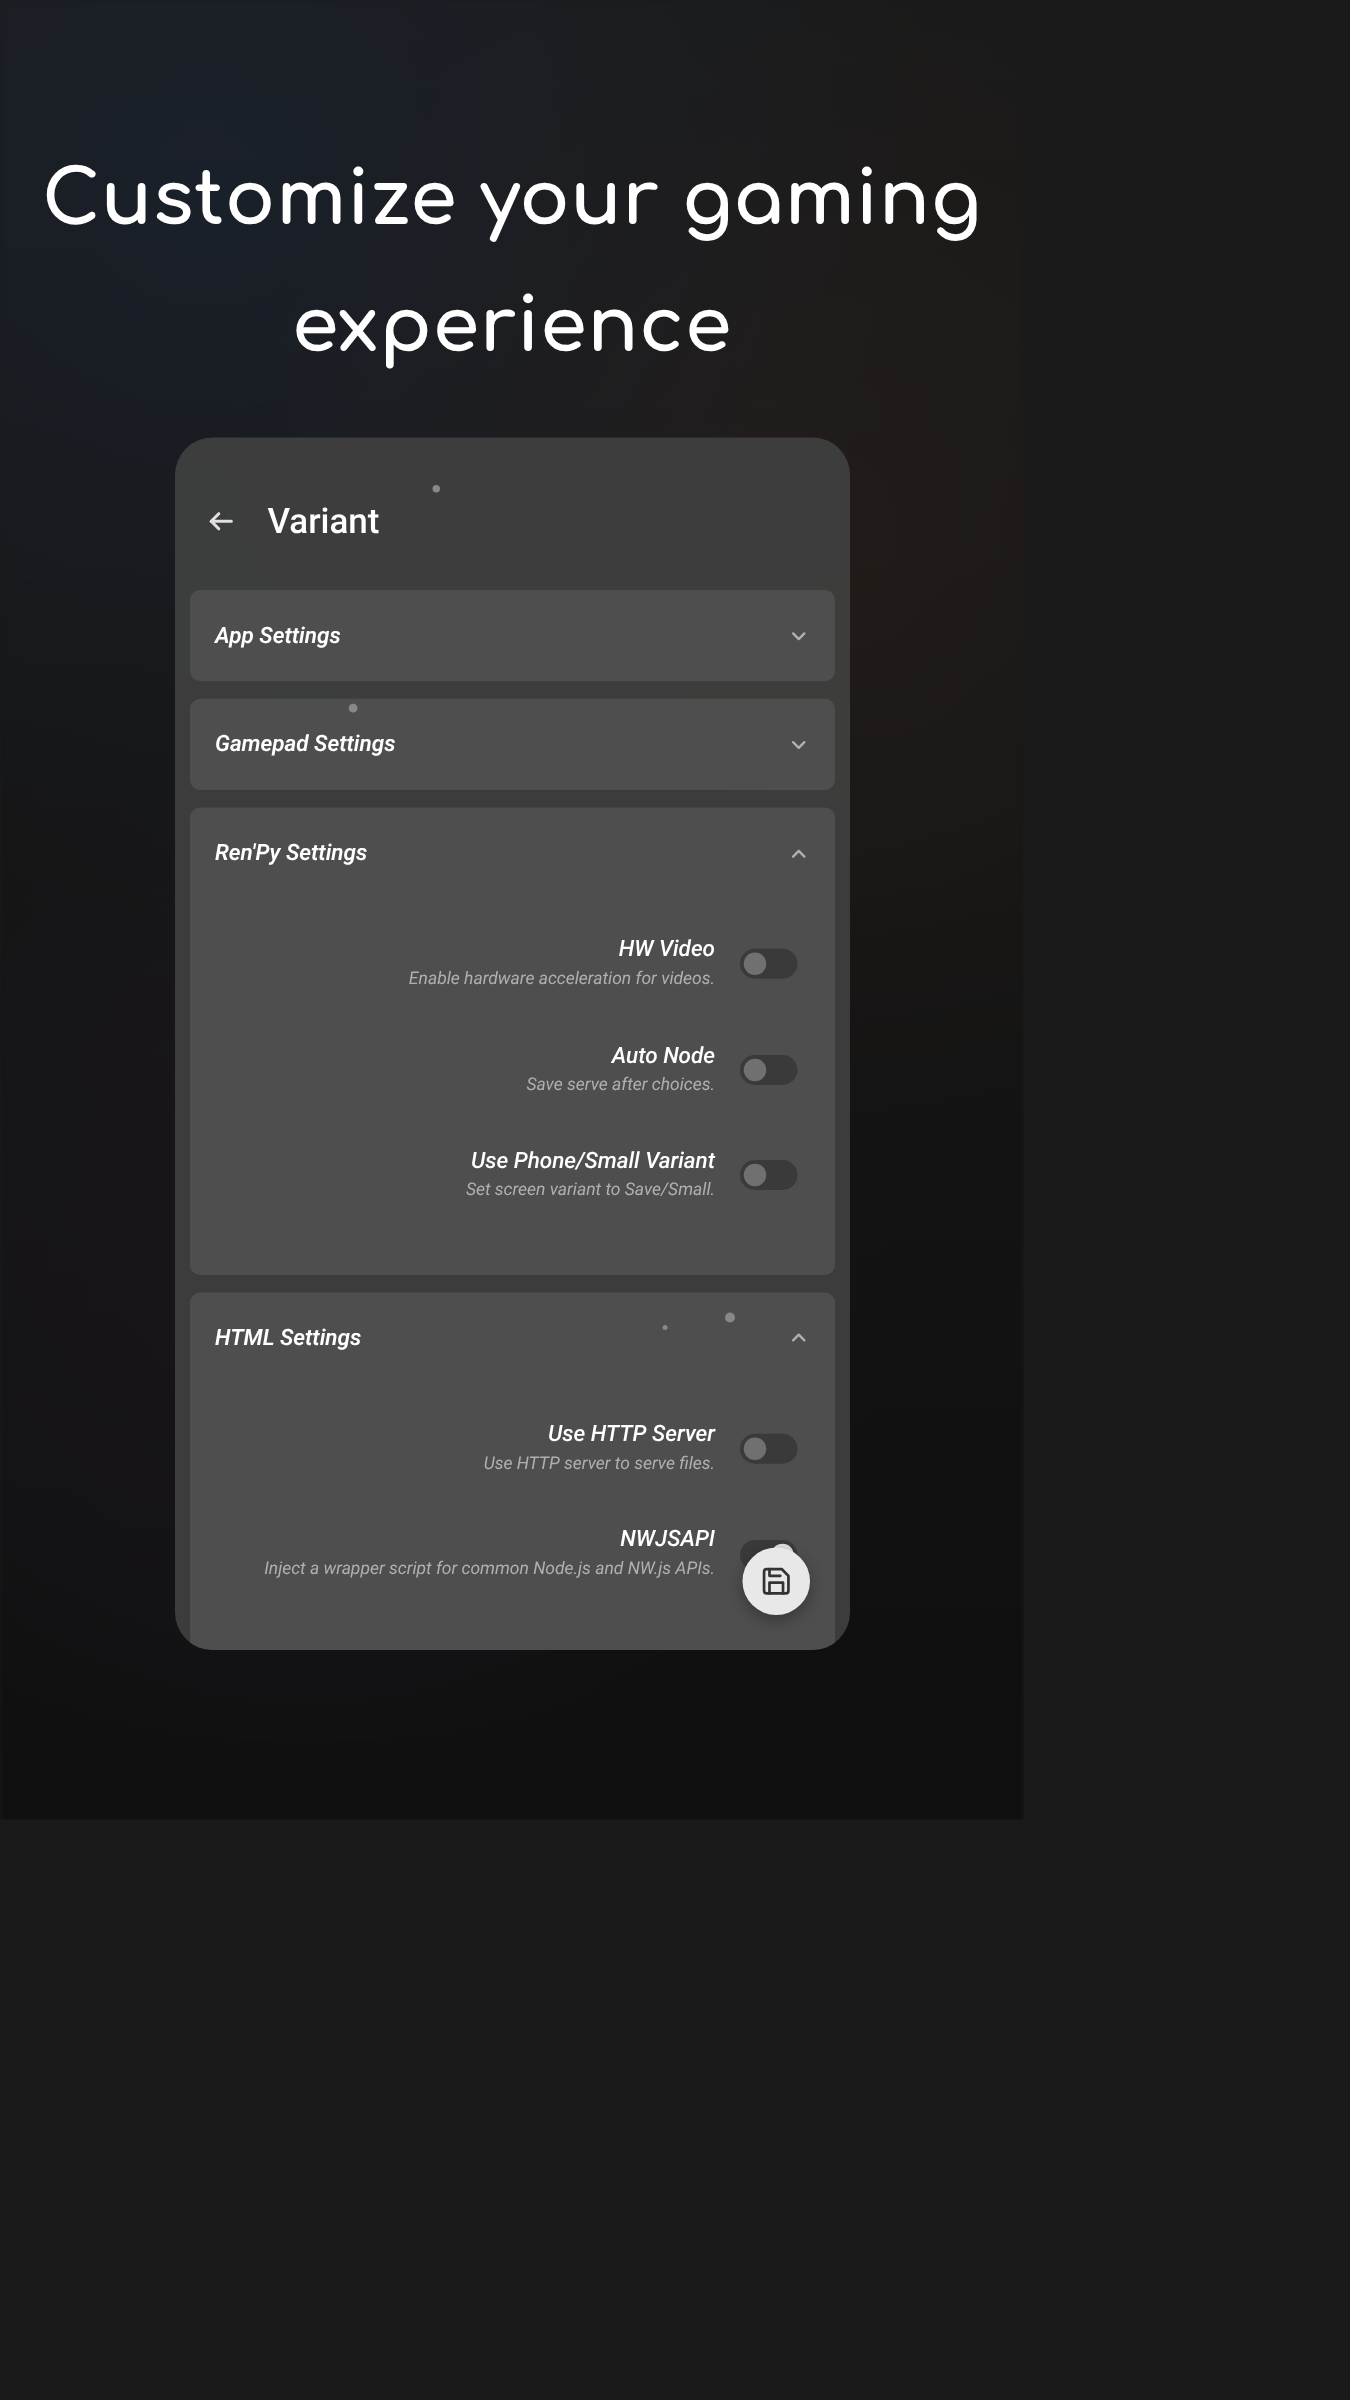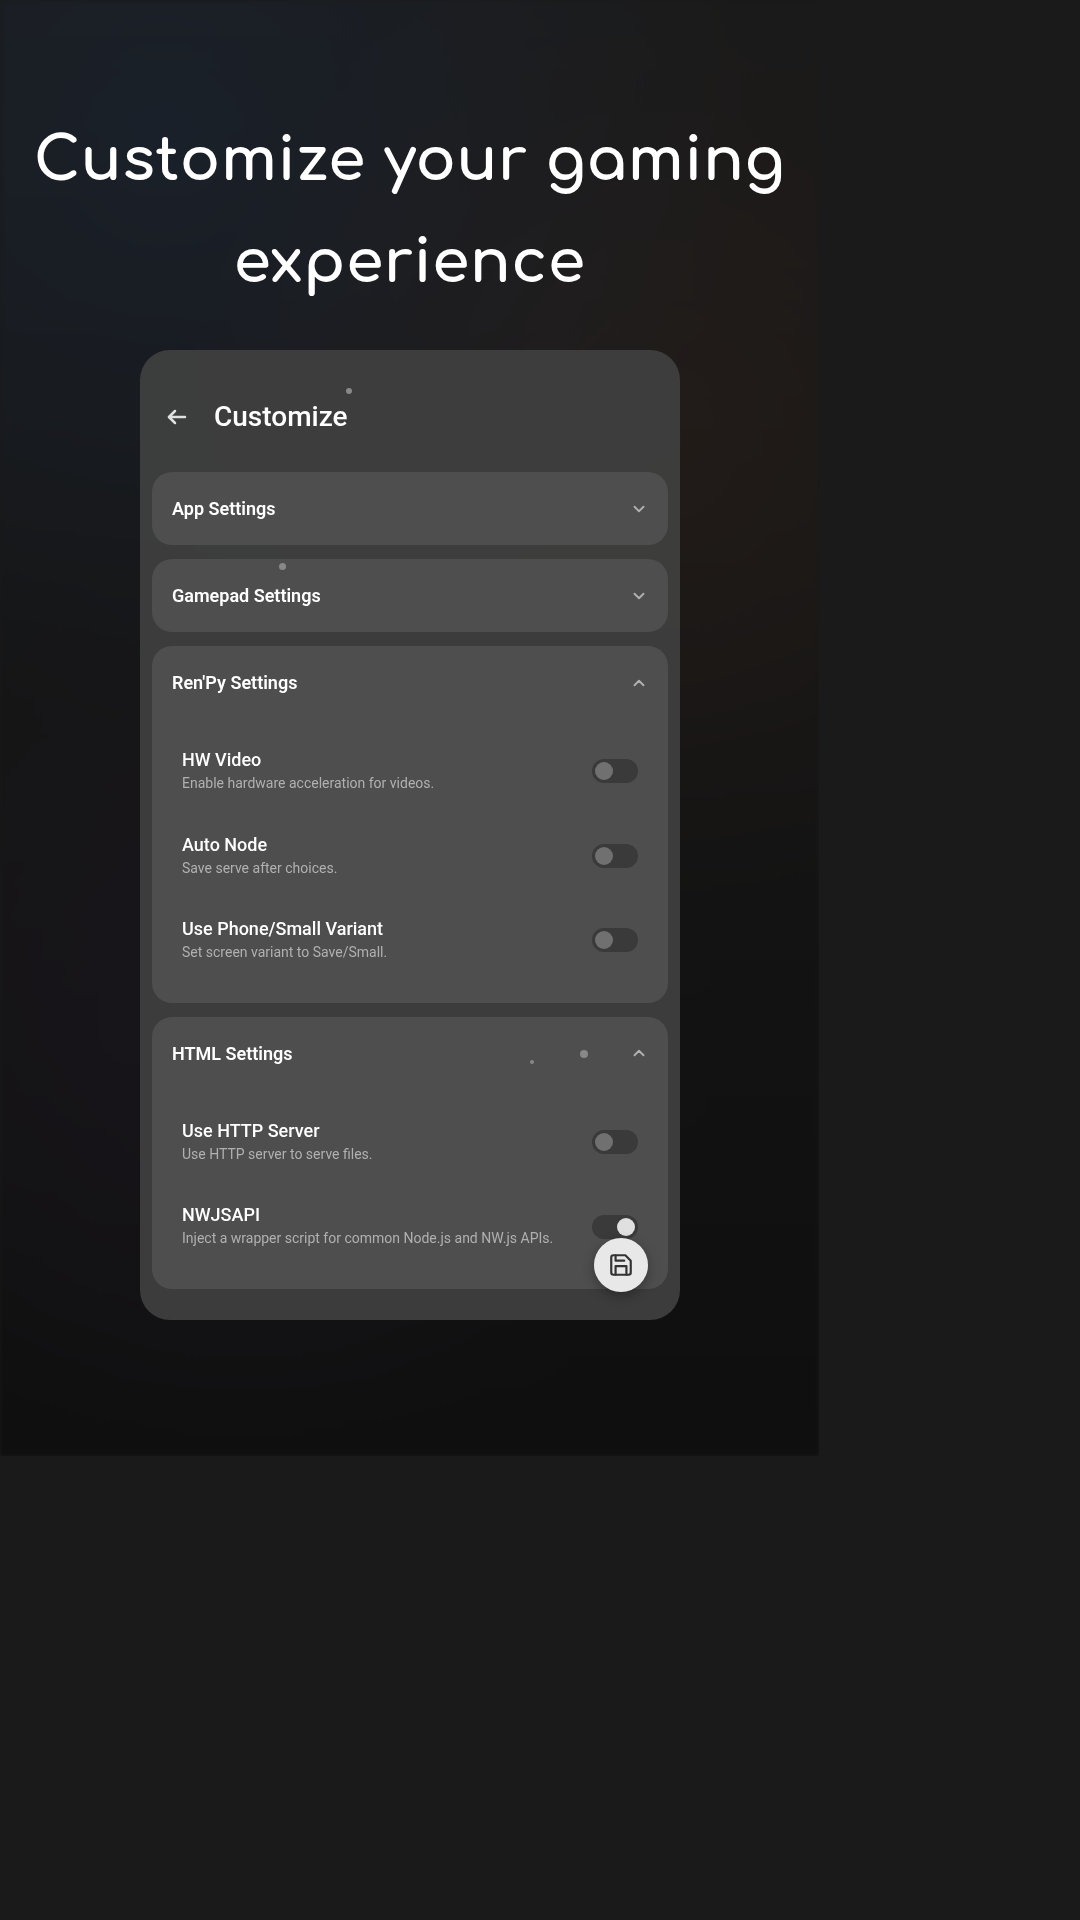--- a/index.html
+++ b/index.html
@@ -57,42 +57,44 @@
       cursor: pointer;
     }
     .panel-title {
       color: #ffffff;
       font-size: 28px;
       font-weight: 500;
     }
     .section-card {
       margin: 14px 12px;
       background: rgba(85, 85, 85, 0.7);
-      border-radius: 20px;
+      border-radius: 8px;
       overflow: hidden;
+      font-style: italic;
     }
     .section-header {
       display: flex;
       align-items: center;
       justify-content: space-between;
       padding: 26px 20px;
       cursor: pointer;
     }
     .section-title {
       color: #ffffff;
       font-size: 18px;
       font-weight: 600;
     }
     .chevron {
       width: 18px;
       height: 18px;
       color: #b0b0b0;
     }
     .section-body {
-      padding: 10px 0 20px 0;
+      padding: 10px 0 37px 0;
+      text-align: right;
     }
     .setting-row {
       display: flex;
       align-items: center;
       justify-content: space-between;
       padding: 20px 30px 20px 30px;
     }
     .setting-text {
       flex: 1;
       padding-right: 20px;
@@ -167,21 +169,21 @@
 
   <div class="dot" style="top:38px; left:206px; width:6px; height:6px;"></div>
 
   <div class="panel-header">
     <div class="back-arrow">
       <svg viewBox="0 0 24 24" fill="none" stroke="currentColor" stroke-width="2.5" stroke-linecap="round" stroke-linejoin="round">
         <line x1="20" y1="12" x2="4" y2="12"></line>
         <polyline points="10 18 4 12 10 6"></polyline>
       </svg>
     </div>
-    <div class="panel-title">Customize</div>
+    <div class="panel-title">Variant</div>
   </div>
 
   <div class="section-card">
     <div class="section-header">
       <span class="section-title">App Settings</span>
       <span class="chevron">
         <svg viewBox="0 0 24 24" fill="none" stroke="currentColor" stroke-width="2.5" stroke-linecap="round" stroke-linejoin="round">
           <polyline points="6 9 12 15 18 9"></polyline>
         </svg>
       </span>

